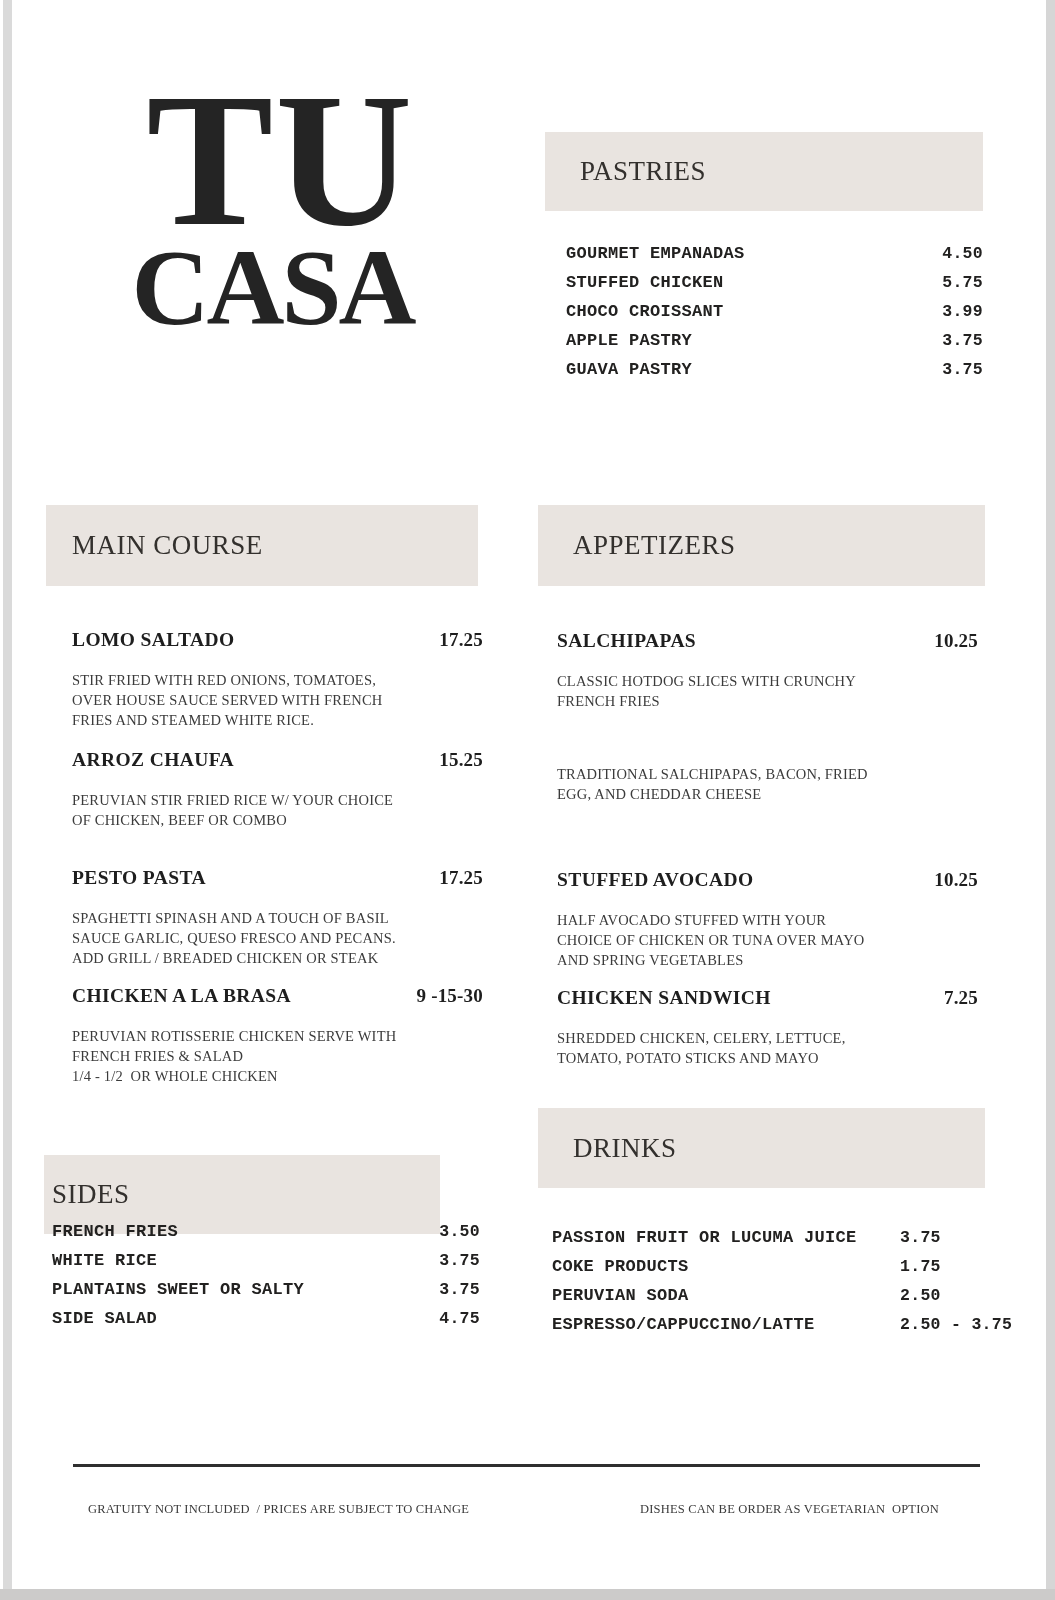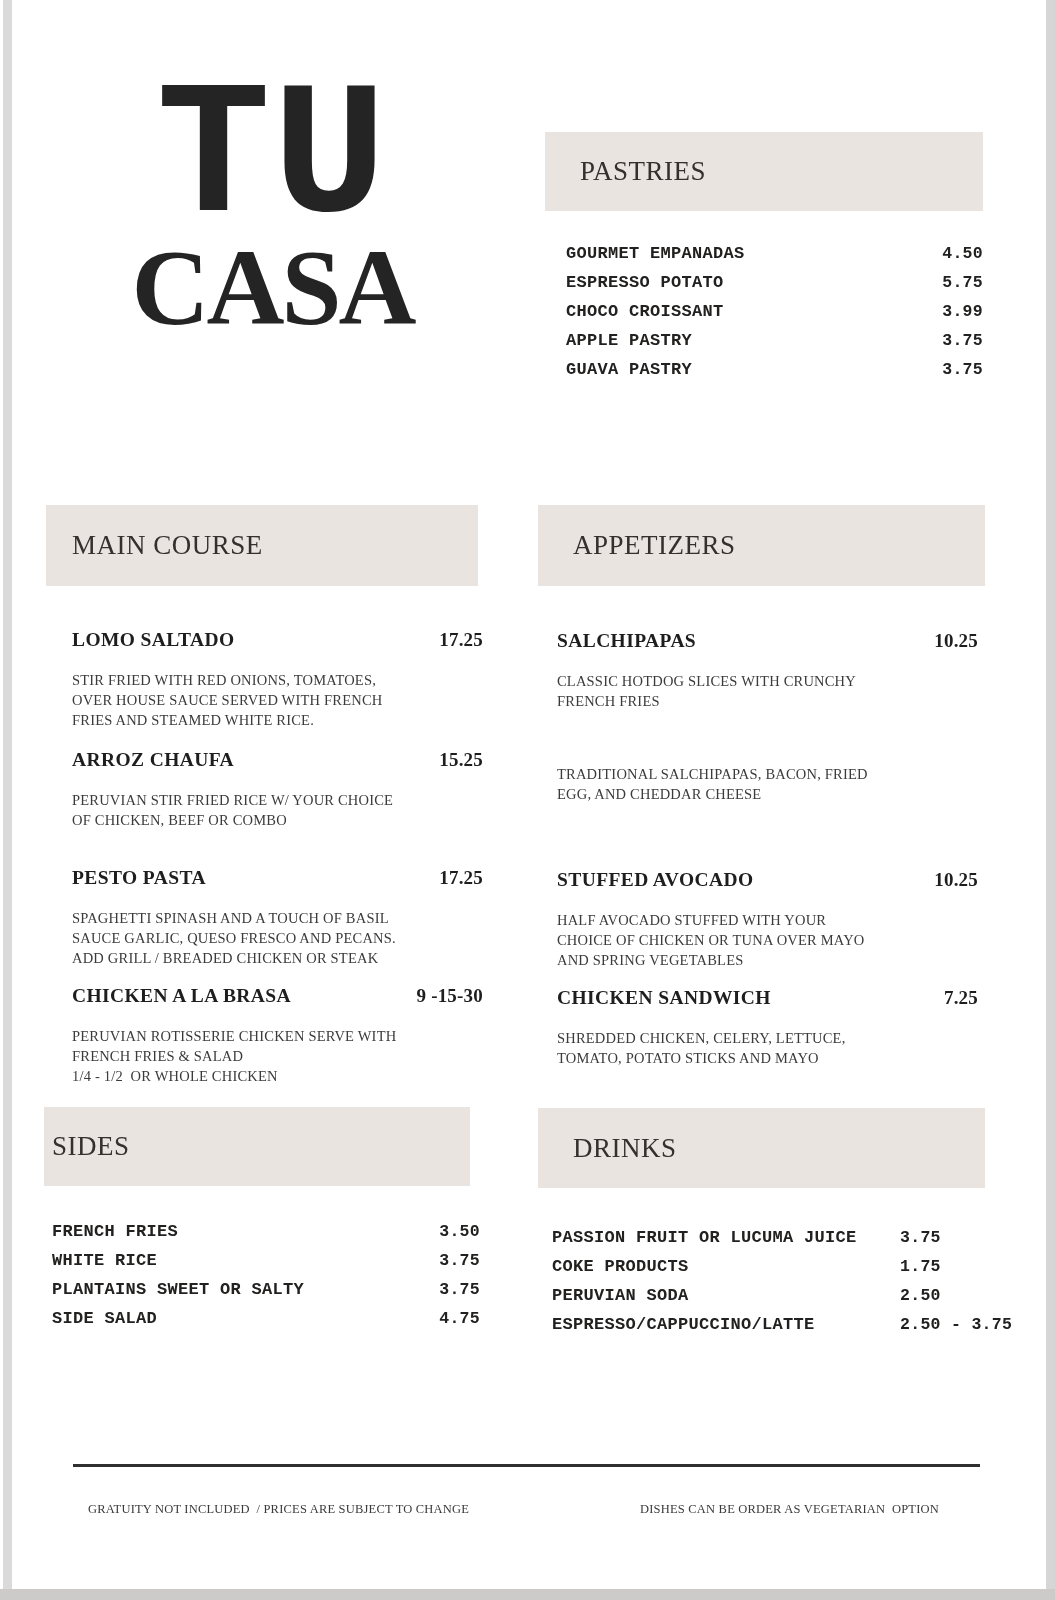--- a/index.html
+++ b/index.html
@@ -8,21 +8,21 @@
     font-family:"Liberation Serif","DejaVu Serif",serif;color:#262626;overflow:hidden;
   }
   
   .edge{position:absolute;}
   .edge-left{left:3px;top:0;width:9px;height:1600px;background:#dadada;}
   .edge-right{left:1046px;top:0;width:9px;height:1600px;background:#d6d6d6;}
   .edge-bottom{left:0;top:1589px;width:1055px;height:11px;background:#cccbca;}
 
   
   .logo{position:absolute;left:85px;top:0;width:375px;text-align:center;color:#242424;}
-  .logo-tu{position:absolute;left:0;top:65px;width:100%;font-size:190px;font-weight:700;line-height:1;letter-spacing:2px;font-family:Liberation Mono, monospace;}
+  .logo-tu{position:absolute;left:8px;top:65px;width:100%;font-size:190px;font-weight:700;line-height:1;letter-spacing:2px;}
   .logo-casa{position:absolute;left:0;top:234px;width:100%;font-size:108px;font-weight:700;line-height:1;letter-spacing:-3px;}
 
   
   .sec-head{
     position:absolute;background:#e9e4e0;display:flex;align-items:center;
     font-size:27px;letter-spacing:.5px;color:#33302d;
   }
   .sec-head span{padding-left:35px;}
   .sec-head.left-col span{padding-left:26px;}
   .sec-head.sides-head span{padding-left:8px;}
@@ -67,21 +67,21 @@
 
   <div class="sec-head" style="left:545px;top:132px;width:438px;height:79px">
     <span>PASTRIES</span>
   </div>
   <div class="plist" style="left:566px;top:244px;width:417px">
     <div class="row">
       <span class="rname">GOURMET EMPANADAS</span>
       <span class="rprice">4.50</span>
     </div>
     <div class="row">
-      <span class="rname">ESPRESSO POTATO</span>
+      <span class="rname">STUFFED CHICKEN</span>
       <span class="rprice">5.75</span>
     </div>
     <div class="row">
       <span class="rname">CHOCO CROISSANT</span>
       <span class="rprice">3.99</span>
     </div>
     <div class="row">
       <span class="rname">APPLE PASTRY</span>
       <span class="rprice">3.75</span>
     </div>
@@ -158,21 +158,21 @@
   </div>
   <div class="dish" style="left:557px;top:986px;width:421px">
     <div class="dish-head">
       <span class="dish-name">CHICKEN SANDWICH</span>
       <span class="dish-price">7.25</span>
     </div>
     <div class="dish-desc">SHREDDED CHICKEN, CELERY, LETTUCE,
 TOMATO, POTATO STICKS AND MAYO</div>
   </div>
 
-  <div class="sec-head left-col sides-head" style="left:44px;top:1107px;width:426px;height:79px">
+  <div class="sec-head left-col sides-head" style="left:44px;top:1155px;width:396px;height:79px">
     <span>SIDES</span>
   </div>
   <div class="plist" style="left:52px;top:1222px;width:428px">
     <div class="row">
       <span class="rname">FRENCH FRIES</span>
       <span class="rprice">3.50</span>
     </div>
     <div class="row">
       <span class="rname">WHITE RICE</span>
       <span class="rprice">3.75</span>

